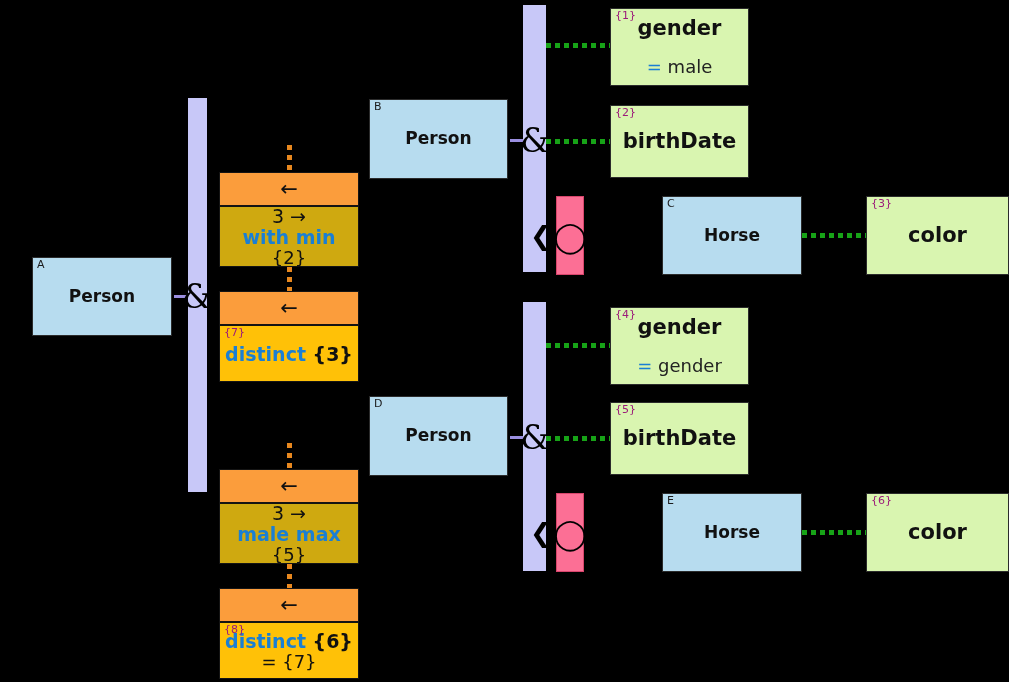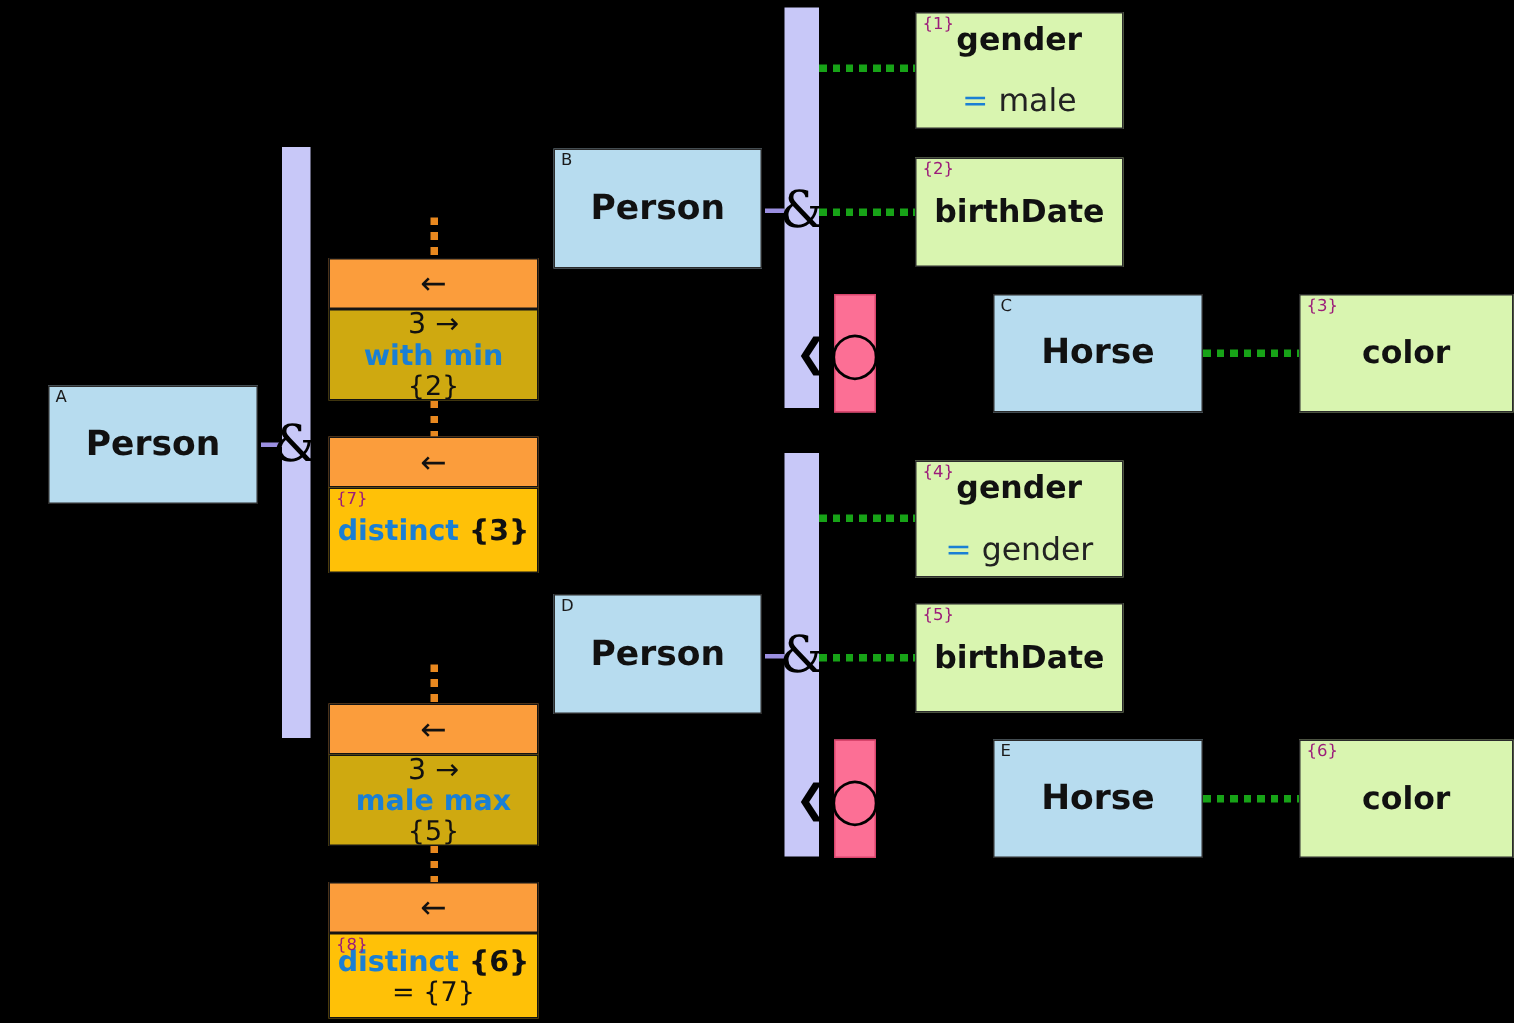--- a/index.html
+++ b/index.html
@@ -17,23 +17,23 @@
           font-weight:normal;font-family:"DejaVu Sans","Liberation Sans",sans-serif;}
   .corner.dark{color:#1b1b1b;}
   .corner.mag{color:#9c1c7a;}
 
   .blue{background:#b7dcef;}
   .green{background:#d9f5b0;}
   .orange{background:#fb9d3c;}
   .gold{background:#cfa910;}
   .yellow{background:#ffc107;}
 
-  .blue .ttl{font-size:23px;}
+  .blue .ttl{font-size:17px;}
   .green .ttl{font-size:21px;}
-  .green .sub{font-size:21px;color:#222;margin-top:18px;}
+  .green .sub{font-size:18px;color:#222;margin-top:18px;}
   .green .sub .eq{color:#1a7fd4;}
 
   
   .bar{position:absolute;box-sizing:border-box;}
   .bar.lav{background:#c8c8f8;}
   .bar.pink{background:#fc6f95;border:1px solid #d8456c;}
   .glyph{position:absolute;color:#000;font-weight:normal;
          display:flex;align-items:center;justify-content:center;}
   .glyph.amp{font-size:34px;font-family:"DejaVu Serif","Liberation Serif",serif;}
   .glyph.tri{font-size:26px;}

